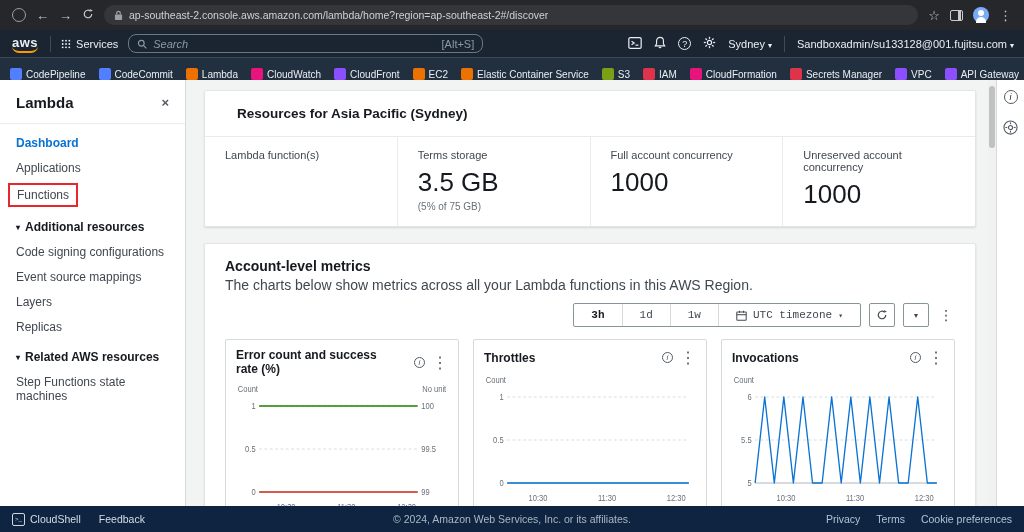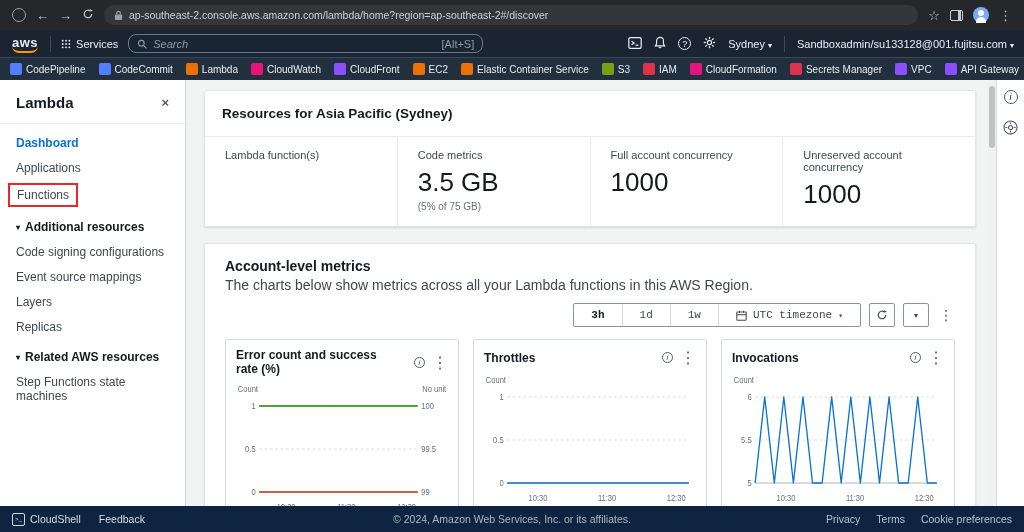--- a/index.html
+++ b/index.html
@@ -24,42 +24,42 @@
   .vdiv { width:1px; height:16px; background:#3d4b5c; }
   .services { display:flex; align-items:center; gap:5px; }
   .searchbox { width:355px; height:19px; border:1px solid #68788c; border-radius:8px; display:flex; align-items:center; gap:6px; padding:0 8px; color:#8d99a8; }
   .searchbox .ph { font-style:italic; }
   .searchbox .spacer { flex:1; }
   .nav-right { margin-left:auto; display:flex; align-items:center; gap:12px; }
   .circle-q { display:inline-flex; width:13px; height:13px; border:1.2px solid #e9eef3; border-radius:50%; align-items:center; justify-content:center; font-size:9px; }
   .caret { font-size:8px; }
 
   
-  .favbar { height:23px; background:#222f3e; border-top:1px solid #39485a; display:flex; align-items:center; gap:13px; padding:0 10px; color:#e9eef3; font-size:10px; white-space:nowrap; }
+  .favbar { height:33px; background:#222f3e; border-top:1px solid #39485a; display:flex; align-items:center; gap:13px; padding:0 10px; color:#e9eef3; font-size:10px; white-space:nowrap; }
   .fav { display:flex; align-items:center; gap:4px; }
   .fav .sq { width:12px; height:12px; border-radius:2px; flex:0 0 auto; }
 
   
   .content { position:absolute; top:80px; bottom:26px; left:0; right:0; display:flex; background:#f2f3f3; overflow:hidden; }
 
   .sidebar { width:186px; background:#fff; border-right:1px solid #d5dbdb; padding:14px 16px; flex:0 0 auto; }
   .sb-title { font-size:15px; font-weight:bold; display:flex; justify-content:space-between; align-items:center; }
   .sb-x { color:#545b64; font-size:13px; }
   .sb-div { border-top:1px solid #eaeded; margin:12px -16px 12px -16px; }
   .sb-item { font-size:12px; color:#414750; margin:11px 0; }
   .sb-link { color:#0972d3; font-weight:bold; }
   .sb-sec { font-size:12px; font-weight:bold; color:#16191f; margin:16px 0 10px 0; display:flex; align-items:center; gap:5px; }
   .red-inline { display:inline-block; border:2px solid #e8262d; padding:3px 7px; margin:-3px 0 -3px -8px; }
 
   .main { flex:1; position:relative; padding:10px 20px 0 18px; overflow:hidden; }
   .scrollbar { position:absolute; right:0; top:0; bottom:0; width:8px; background:#f1f1f1; }
   .scroll-thumb { position:absolute; top:6px; left:1px; width:6px; height:62px; background:#c1c1c1; border-radius:3px; }
 
   .card { background:#fff; border:1px solid #e3e6e8; border-radius:2px; box-shadow:0 1px 2px rgba(0,0,0,0.12); }
-  .card1-head { display:flex; justify-content:space-between; align-items:center; padding:10px 17px; border-bottom:1px solid #e9ebed; min-height:46px; }
+  .card1-head { display:flex; justify-content:space-between; align-items:center; padding:10px 32px; border-bottom:1px solid #e9ebed; min-height:46px; }
   .card1-title { font-size:13.5px; font-weight:bold; }
   .redbox { border:3px solid #e8262d; padding:4px 5px; }
   .btn-orange { background:#ec8a00; color:#16191f; font-weight:bold; font-size:12px; border:none; border-radius:2px; padding:5px 15px; font-family:"Liberation Sans",sans-serif; }
   .metrics-row { display:flex; }
   .metric { flex:1; padding:12px 20px 14px 20px; border-left:1px solid #e9ebed; }
   .metric:first-child { border-left:none; }
   .m-label { font-size:11px; color:#414750; }
   .m-value { font-size:26px; font-weight:400; margin-top:6px; }
   .m-blue { color:#0073bb; }
   .m-sub { font-size:10px; color:#687078; margin-top:3px; }
@@ -273,21 +273,21 @@
 
     <div class="card">
       <div class="card1-head">
         <span class="card1-title">Resources for Asia Pacific (Sydney)</span>
       </div>
       <div class="metrics-row">
         <div class="metric">
           <div class="m-label">Lambda function(s)</div>
         </div>
         <div class="metric">
-          <div class="m-label">Code metrics</div>
+          <div class="m-label">Terms storage</div>
           <div class="m-value">3.5 GB</div>
           <div class="m-sub">(5% of 75 GB)</div>
         </div>
         <div class="metric">
           <div class="m-label">Full account concurrency</div>
           <div class="m-value">1000</div>
         </div>
         <div class="metric">
           <div class="m-label">Unreserved account concurrency</div>
           <div class="m-value">1000</div>

